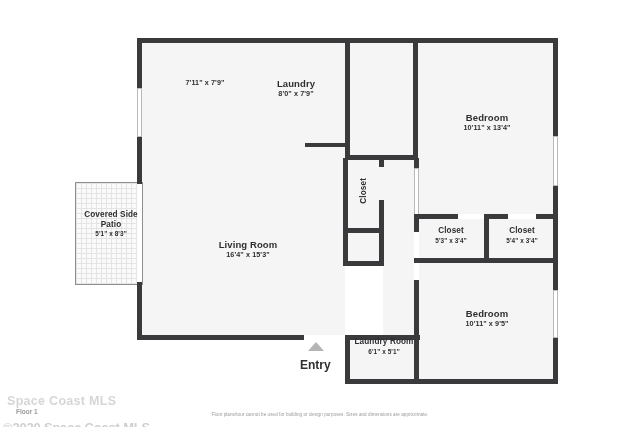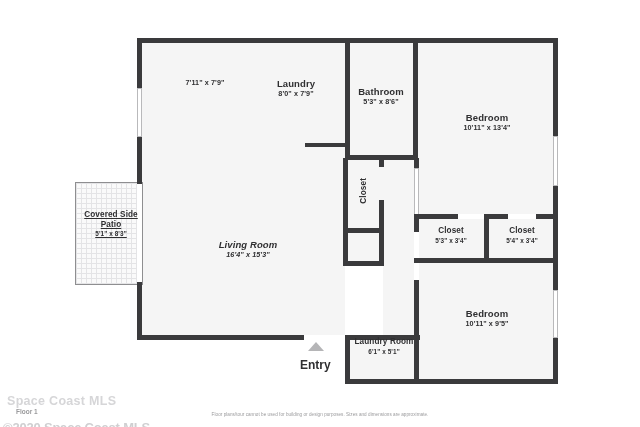--- a/index.html
+++ b/index.html
@@ -139,24 +139,20 @@
 
   <div class="label" style="left:150px;top:78px;width:110px;">
     <span class="dm">7'11" x 7'9"</span>
   </div>
 
   <div class="label" style="left:252px;top:78px;width:88px;">
     <span class="nm">Laundry</span>
     <span class="dm">8'0" x 7'9"</span>
   </div>
 
-  <div class="label" style="left:331px;top:86px;width:100px;">
-    <span class="nm">Bathroom</span>
-    <span class="dm">5'3" x 8'6"</span>
-  </div>
 
   <div class="label" style="left:434px;top:112px;width:106px;">
     <span class="nm">Bedroom</span>
     <span class="dm">10'11" x 13'4"</span>
   </div>
 
   <div class="label vert small" style="left:336px;top:186px;width:56px;">
     <span class="nm">Closet</span>
   </div>
 
@@ -168,31 +164,31 @@
   <div class="label small" style="left:490px;top:226px;width:64px;">
     <span class="nm">Closet</span>
     <span class="dm">5'4" x 3'4"</span>
   </div>
 
   <div class="label" style="left:434px;top:308px;width:106px;">
     <span class="nm">Bedroom</span>
     <span class="dm">10'11" x 9'5"</span>
   </div>
 
-  <div class="label" style="left:192px;top:239px;width:112px;font-style:italic;">
+  <div class="label" style="left:192px;top:239px;width:112px;">
     <span class="nm">Living Room</span>
     <span class="dm">16'4" x 15'3"</span>
   </div>
 
   <div class="label small" style="left:350px;top:337px;width:68px;">
     <span class="nm" style="white-space:normal;">Laundry Room</span>
     <span class="dm">6'1" x 5'1"</span>
   </div>
 
-  <div class="label small" style="left:75px;top:210px;width:72px;text-decoration:underline;">
+  <div class="label small" style="left:75px;top:210px;width:72px;">
     <span class="nm" style="white-space:normal;">Covered Side Patio</span>
     <span class="dm">5'1" x 8'3"</span>
   </div>
 
   <div class="entry-arrow" style="left:308px;top:342px;"></div>
   <div class="entry-text" style="left:300px;top:358px;">Entry</div>
 
   <div class="watermark">©2020 Space Coast MLS</div>
   <div class="watermark2">Space Coast MLS</div>
   <div class="floorlabel">Floor 1</div>

